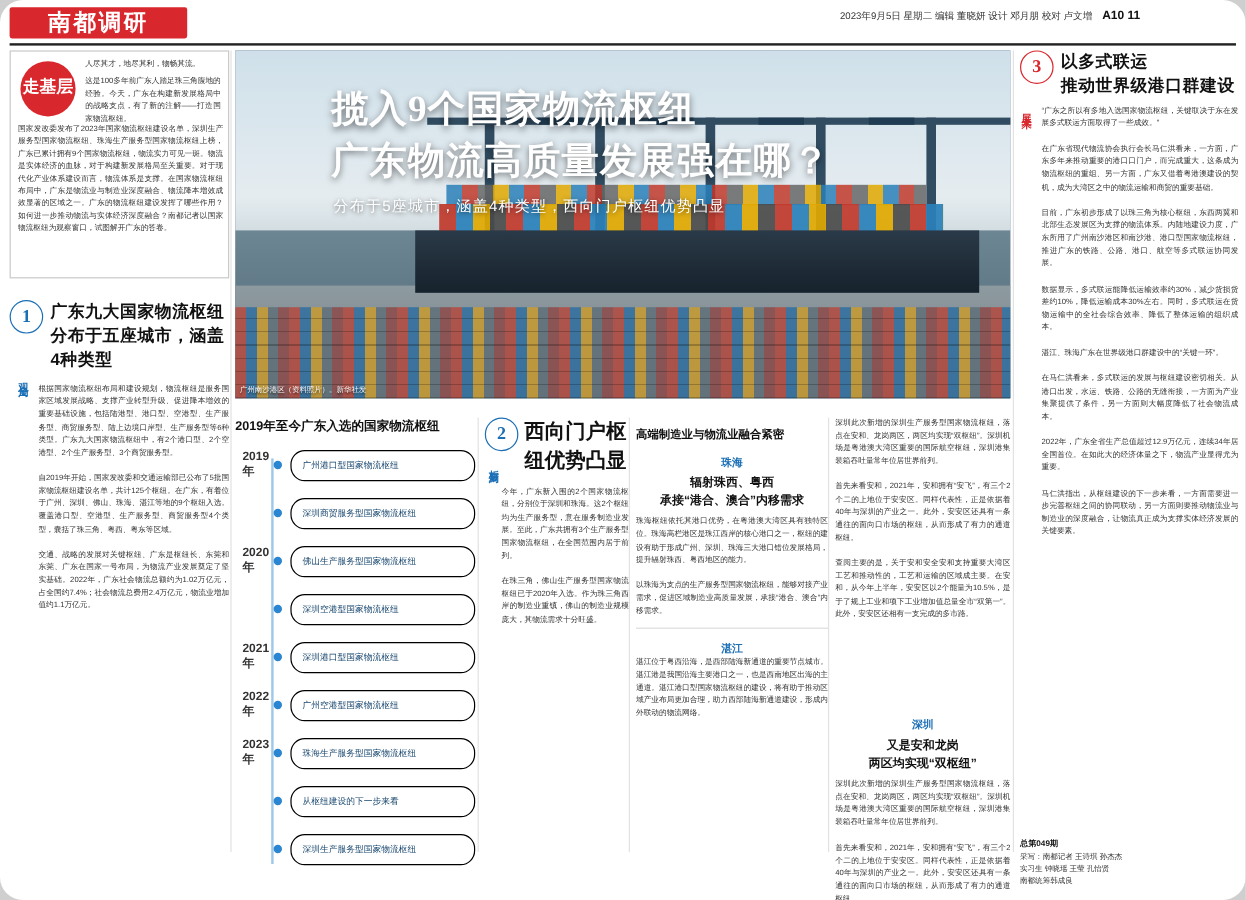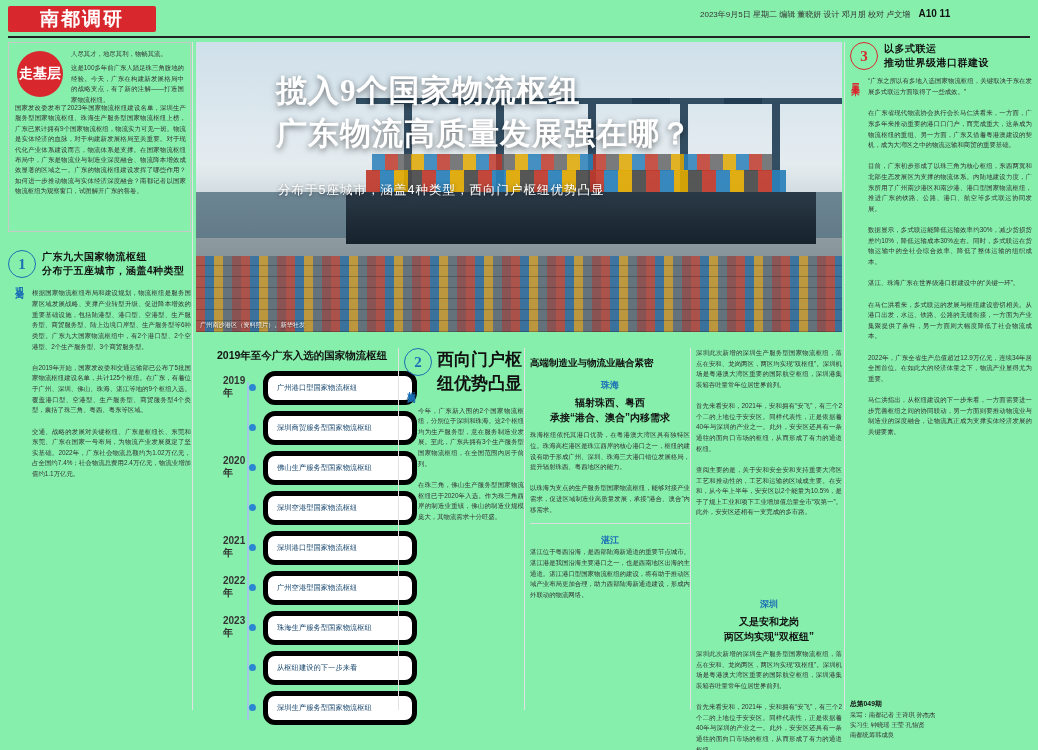--- a/index.html
+++ b/index.html
@@ -1,20 +1,21 @@
 <!DOCTYPE html>
 <html lang="zh"><head>
 <meta charset="utf-8">
 <title>南都调研</title>
 <style>
   html,body{margin:0;padding:0;background:#cfcfcf;}
   body{font-family:"Liberation Sans","DejaVu Sans",sans-serif;}
   .page{
-    position:relative;width:1038px;height:750px;background:#86efac;
+    position:relative;width:1038px;height:750px;background:#ffffff;
     overflow:hidden;
+    border-radius:19px;
   }
   
   .masthead{
     position:absolute;left:8px;top:6px;width:148px;height:26px;
     background:#d9272e;color:#fff;border-radius:2px;
     display:flex;align-items:center;justify-content:center;
     font-family:"Liberation Serif","DejaVu Serif",serif;
     font-weight:bold;font-size:19px;letter-spacing:2px;
   }
   .topbar{
@@ -45,21 +46,21 @@
   .zj-body{
     position:absolute;left:6px;top:60px;width:171px;font-size:6.4px;line-height:1.62;
     color:#333;text-align:justify;
   }
   .num-head{display:flex;align-items:flex-start;gap:6px;margin-top:12px;}
   .num-circle{
     width:26px;height:26px;border-radius:50%;border:1.6px solid #1b6fb5;color:#1b6fb5;
     display:flex;align-items:center;justify-content:center;font-size:15px;font-weight:bold;
     font-family:"Liberation Serif",serif;flex:none;
   }
-  .num-title{font-size:10px;font-weight:bold;color:#111;line-height:1.42;letter-spacing:.5px;}
+  .num-title{font-size:14px;font-weight:bold;color:#111;line-height:1.42;letter-spacing:.5px;}
   .side-label{
     position:absolute;left:6px;font-size:8.5px;color:#1b6fb5;font-weight:bold;
     writing-mode:vertical-rl;letter-spacing:2px;
   }
   .body-text{font-size:6.4px;line-height:1.66;color:#333;text-align:justify;margin-top:8px;}
 
   
   .hero{position:absolute;left:196px;top:42px;width:646px;height:290px;overflow:hidden;background:#6f8fa6;}
   .sky{position:absolute;inset:0;background:linear-gradient(#cfe0ea 0%,#e5ecf0 42%,#cdd9dd 55%,#9fb3bb 100%);}
   .water{position:absolute;left:0;top:150px;width:100%;height:140px;background:linear-gradient(#6d8694,#4d6573);}
@@ -71,38 +72,38 @@
     background:repeating-linear-gradient(90deg,#2980b9 0 13px,#c0392b 13px 26px,#666 26px 39px,#e0a800 39px 52px);opacity:.85;}
   .crane{position:absolute;top:56px;width:8px;height:116px;background:#1f3b52;opacity:.9;}
   .crane:after{content:"";position:absolute;left:-48px;top:0;width:130px;height:6px;background:#1f3b52;}
   .yard{position:absolute;left:0;top:214px;width:100%;height:76px;
     background:repeating-linear-gradient(90deg,#b34a3f 0 9px,#2f6fa0 9px 18px,#c79a30 18px 27px,#5f6f78 27px 36px,#8c4a4a 36px 45px);
     opacity:.85;}
   .yard-rows{position:absolute;left:0;top:214px;width:100%;height:76px;
     background:repeating-linear-gradient(0deg,rgba(0,0,0,.22) 0 1px,rgba(255,255,255,0) 1px 11px);}
   .hero-title{position:absolute;left:80px;top:28px;color:#fff;font-family:"Liberation Serif",serif;
     font-weight:bold;font-size:31px;line-height:1.38;text-shadow:0 2px 6px rgba(0,0,0,.55);letter-spacing:1px;}
-  .hero-sub{position:absolute;left:82px;top:140px;color:#fff;font-size:12.5px;letter-spacing:1px;
+  .hero-sub{position:absolute;left:82px;top:122px;color:#fff;font-size:12.5px;letter-spacing:1px;
     text-shadow:0 1px 4px rgba(0,0,0,.6);}
   .hero-cap{position:absolute;left:4px;bottom:2px;color:#fff;font-size:6.2px;opacity:.95;text-shadow:0 1px 2px rgba(0,0,0,.7);}
 
   
   .col-right{position:absolute;left:850px;top:42px;width:182px;}
   .num-circle-red{border-color:#d9272e;color:#d9272e;}
   .vert-label{font-size:8.5px;color:#d9272e;font-weight:bold;writing-mode:vertical-rl;letter-spacing:2px;}
 
   
-  .tl-wrap{position:absolute;left:196px;top:348px;width:200px;height:392px;margin-left:21px;}
+  .tl-wrap{position:absolute;left:196px;top:348px;width:200px;height:392px;}
   .tl-title{font-size:10.5px;font-weight:bold;color:#111;line-height:1.4;margin-bottom:10px;}
   .tl-axis{position:absolute;left:30px;top:34px;width:2px;height:338px;background:#9fc7e8;}
   .tl-row{position:relative;display:flex;align-items:center;height:30px;margin-bottom:10px;padding-left:6px;}
   .tl-year{width:26px;font-size:10px;color:#333;font-weight:bold;}
   .tl-dot{width:7px;height:7px;border-radius:50%;background:#2a86d1;margin-right:7px;flex:none;}
   .tl-pill{
-    flex:1;height:24px;border:5px solid #000000;border-radius:12px;background:#fff;
+    flex:1;height:24px;border:1px solid #000000;border-radius:12px;background:#fff;
     display:flex;align-items:center;padding-left:9px;font-size:7.3px;color:#17466e;white-space:nowrap;
   }
 
   
   .col-m2{position:absolute;left:404px;top:348px;width:120px;}
   .col-m3{position:absolute;left:530px;top:348px;width:160px;}
   .col-m4{position:absolute;left:696px;top:348px;width:146px;}
 
   .sec-num{display:flex;align-items:flex-start;gap:5px;}
   .sec-title{font-size:17px;font-weight:bold;color:#111;line-height:1.4;}

